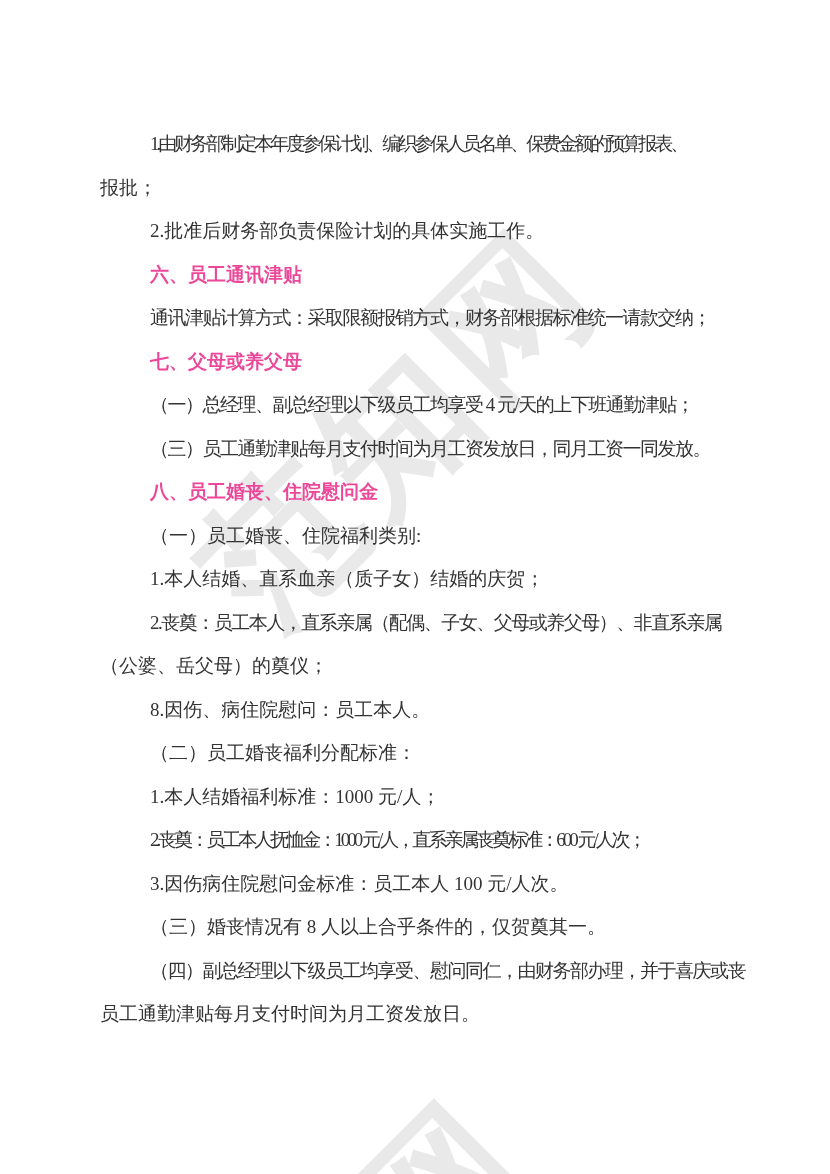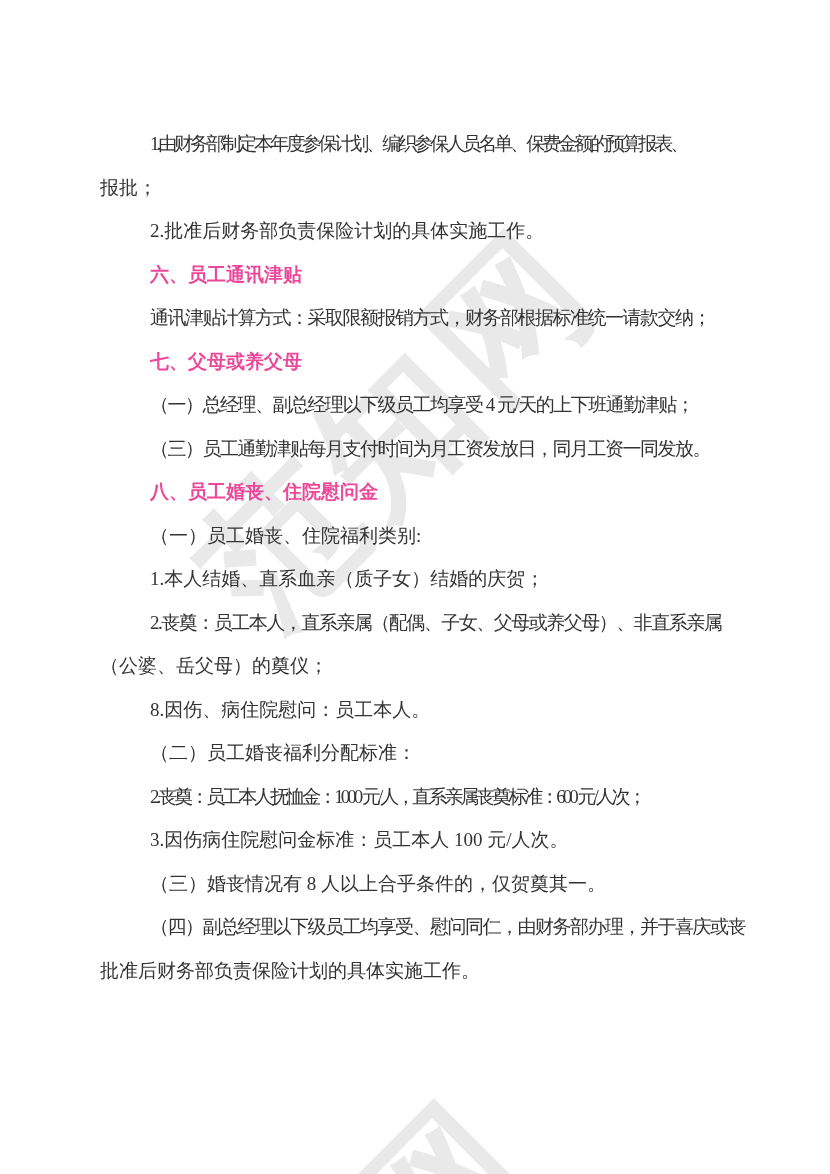--- a/index.html
+++ b/index.html
@@ -63,19 +63,20 @@
       <div class="line indent heading">七、父母或养父母</div>
       <div class="line indent tight">（一）总经理、副总经理以下级员工均享受 4 元/天的上下班通勤津贴；</div>
       <div class="line indent tight">（三）员工通勤津贴每月支付时间为月工资发放日，同月工资一同发放。</div>
       <div class="line indent heading">八、员工婚丧、住院慰问金</div>
       <div class="line indent">（一）员工婚丧、住院福利类别:</div>
       <div class="line indent">1.本人结婚、直系血亲（质子女）结婚的庆贺；</div>
       <div class="line indent tight">2.丧奠：员工本人，直系亲属（配偶、子女、父母或养父母）、非直系亲属</div>
       <div class="line">（公婆、岳父母）的奠仪；</div>
       <div class="line indent">8.因伤、病住院慰问：员工本人。</div>
       <div class="line indent">（二）员工婚丧福利分配标准：</div>
+      <div class="line indent">1.本人结婚福利标准：1000 元/人；</div>
       <div class="line indent xtight">2.丧奠：员工本人抚恤金：1000 元/人，直系亲属丧奠标准：600 元/人次；</div>
       <div class="line indent">3.因伤病住院慰问金标准：员工本人 100 元/人次。</div>
       <div class="line indent">（三）婚丧情况有 8 人以上合乎条件的，仅贺奠其一。</div>
       <div class="line indent tight">（四）副总经理以下级员工均享受、慰问同仁，由财务部办理，并于喜庆或丧</div>
-      <div class="line">批准后财务部负责保险计划的具体实施工作。</div>
+      <div class="line">员工通勤津贴每月支付时间为月工资发放日。</div>
     </div>
 </div>
 
 </body></html>

